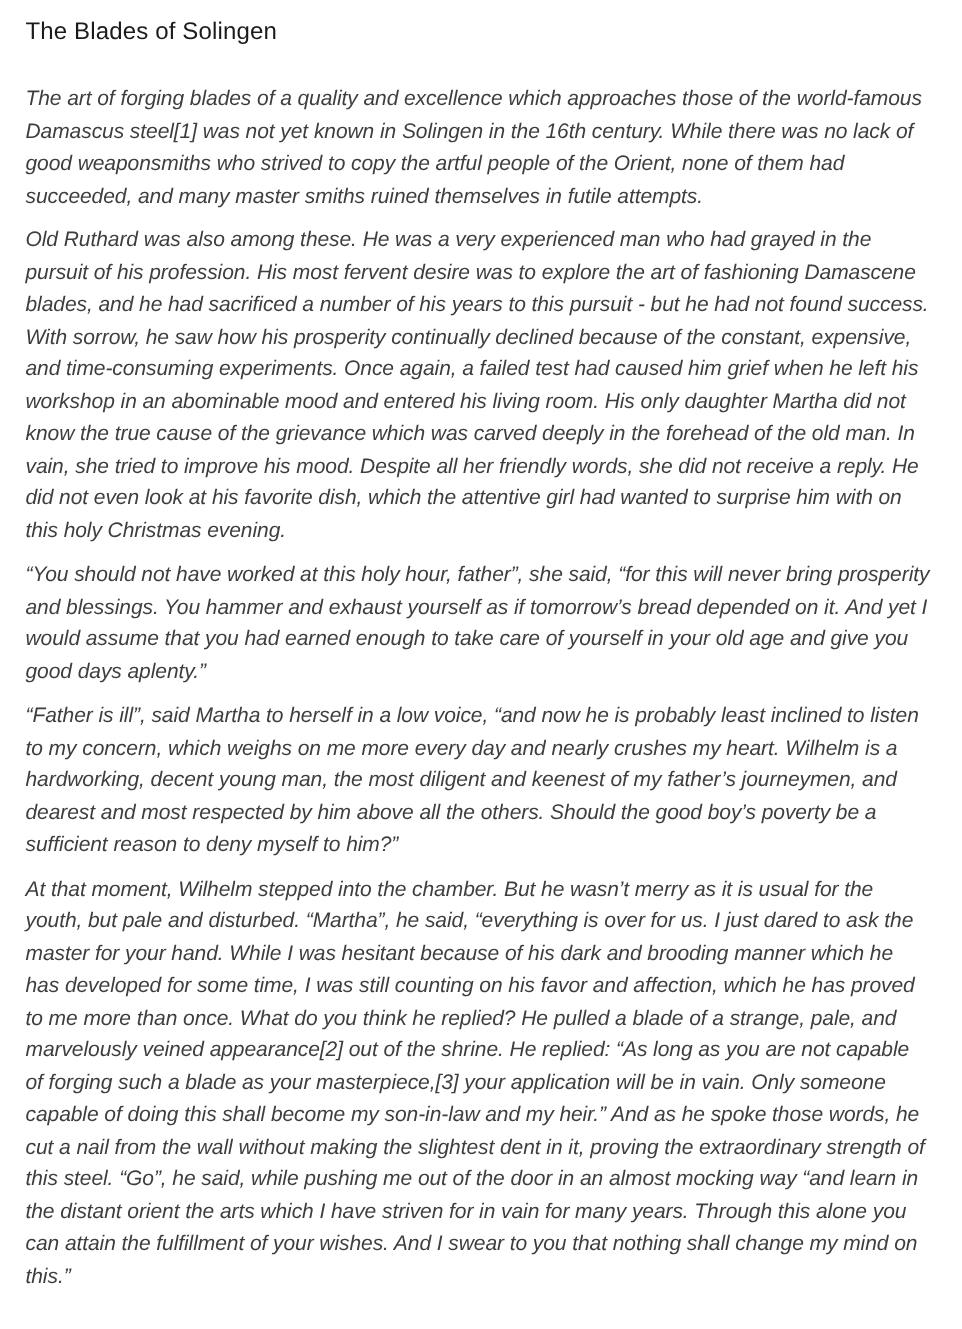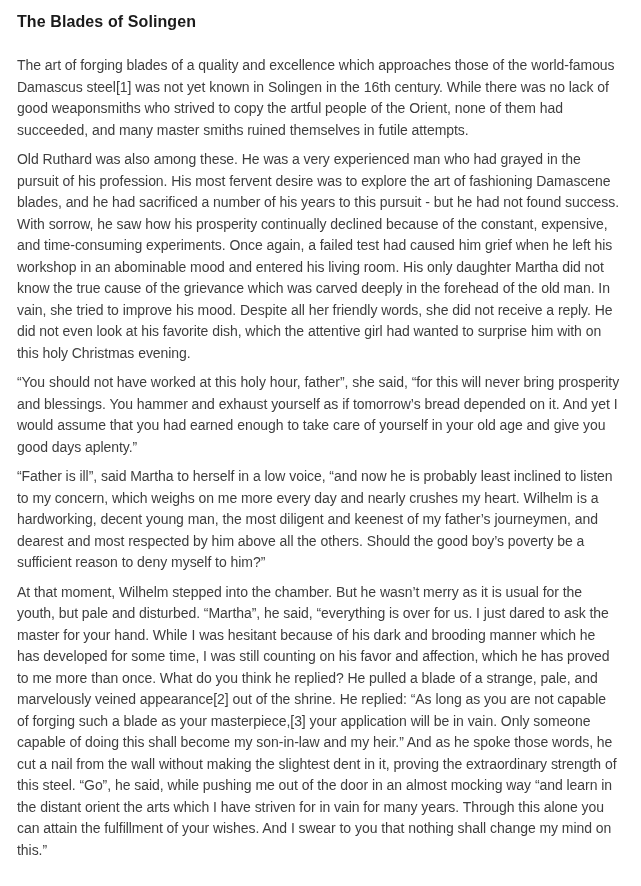--- a/index.html
+++ b/index.html
@@ -14,31 +14,32 @@
     font-family: "Liberation Sans", "DejaVu Sans", sans-serif;
   }
   .page {
     box-sizing: border-box;
     width: 641px;
     padding: 11px 20px 0 17px;
   }
   .title {
     font-size: 16px;
     line-height: 21px;
-    font-weight: 700;
+    font-weight: 400;
     color: #1b1b1b;
     margin: 0 0 23px 0;
     letter-spacing: 0.1px;
   }
   .para {
     font-size: 14px;
     line-height: 21.5px;
     color: #3e3e3e;
     margin: 0 0 8px 0;
     letter-spacing: -0.05px;
+    font-style: italic;
   }
 </style>
 </head>
 <body>
 
 <div class="page">
   <h1 class="title">The Blades of Solingen</h1>
   <p class="para">The art of forging blades of a quality and excellence which approaches those of the world-famous Damascus steel[1] was not yet known in Solingen in the 16th century. While there was no lack of good weaponsmiths who strived to copy the artful people of the Orient, none of them had succeeded, and many master smiths ruined themselves in futile attempts.</p>
   <p class="para">Old Ruthard was also among these. He was a very experienced man who had grayed in the pursuit of his profession. His most fervent desire was to explore the art of fashioning Damascene blades, and he had sacrificed a number of his years to this pursuit - but he had not found success. With sorrow, he saw how his prosperity continually declined because of the constant, expensive, and time-consuming experiments. Once again, a failed test had caused him grief when he left his workshop in an abominable mood and entered his living room. His only daughter Martha did not know the true cause of the grievance which was carved deeply in the forehead of the old man. In vain, she tried to improve his mood. Despite all her friendly words, she did not receive a reply. He did not even look at his favorite dish, which the attentive girl had wanted to surprise him with on this holy Christmas evening.</p>
   <p class="para">“You should not have worked at this holy hour, father”, she said, “for this will never bring prosperity and blessings. You hammer and exhaust yourself as if tomorrow’s bread depended on it. And yet I would assume that you had earned enough to take care of yourself in your old age and give you good days aplenty.”</p>

